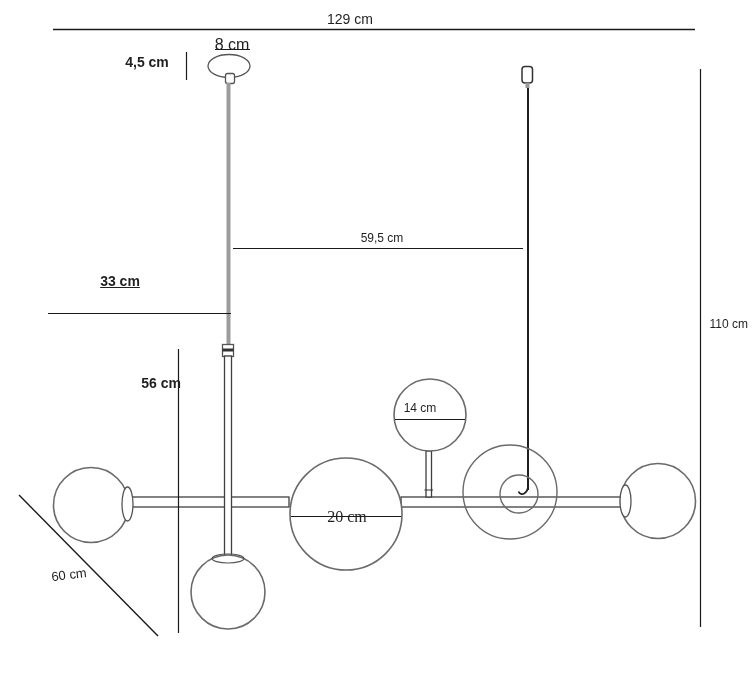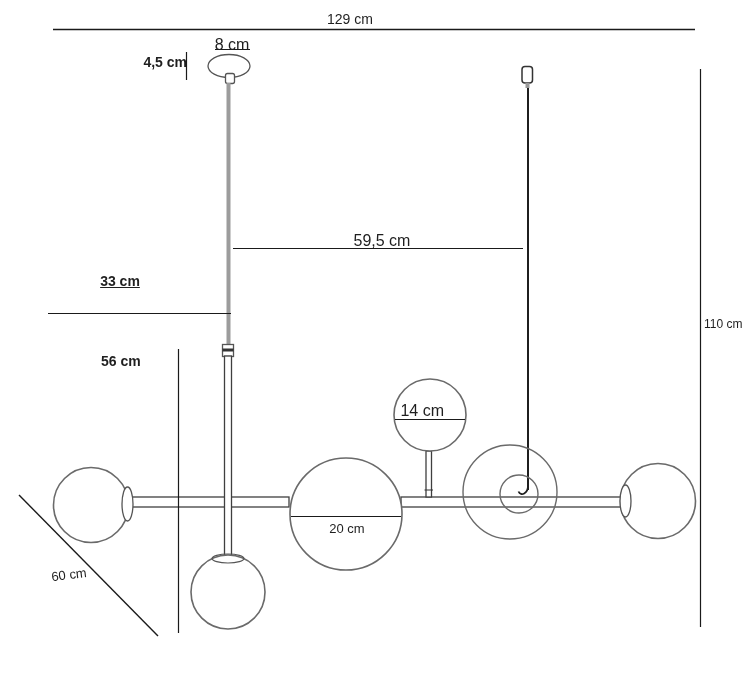--- a/index.html
+++ b/index.html
@@ -15,27 +15,27 @@
     position:relative;width:752px;height:684px;background:var(--bg);
     overflow:hidden;font-family:"Liberation Sans",sans-serif;
   }
   .stage svg{position:absolute;left:0;top:0;}
   .lbl{
     position:absolute;color:#1f1f1f;text-align:center;
     font:12px/1.2 "Liberation Sans",sans-serif;white-space:nowrap;
   }
   .lbl-129{left:300px;top:11px;width:100px;font-size:14px;}
   .lbl-8{left:207px;top:35px;width:50px;font-size:16px;}
-  .lbl-45{left:107px;top:54px;width:80px;text-align:right;font-size:14px;font-weight:700;}
+  .lbl-45{left:107px;top:54px;width:80px;font-size:14px;font-weight:700;}
   .lbl-33{left:80px;top:273px;width:80px;font-size:14px;font-weight:700;text-decoration:underline;}
-  .lbl-595{left:342px;top:231px;width:80px;font-size:16px;}
-  .lbl-110{left:704px;top:317px;width:44px;text-align:left;font-size:12px;}
-  .lbl-56{left:101px;top:353px;width:80px;text-align:left;font-size:14px;font-weight:700;}
-  .lbl-14{left:396px;top:401px;width:48px;font-size:16px;text-align:right;}
-  .lbl-20{left:312px;top:521px;width:70px;font-size:13px;}
+  .lbl-595{left:342px;top:231px;width:80px;font-size:12px;}
+  .lbl-110{left:704px;top:317px;width:44px;text-align:right;font-size:12px;}
+  .lbl-56{left:101px;top:375px;width:80px;text-align:right;font-size:14px;font-weight:700;}
+  .lbl-14{left:396px;top:401px;width:48px;font-size:12px;}
+  .lbl-20{left:312px;top:507px;width:70px;font-size:16px;font-family:Liberation Serif, serif;}
   .lbl-60{left:34px;top:567px;width:70px;font-size:13px;transform:rotate(-7deg);}
   
   .dim{stroke:var(--dim);stroke-width:1.2;fill:none;}
   .dim-thick{stroke:var(--dim);stroke-width:1.4;fill:none;}
   .glass{stroke:var(--outline);stroke-width:1.6;fill:#ffffff;}
   .glass-open{stroke:var(--outline);stroke-width:1.4;fill:none;}
   .fitting{stroke:#555555;stroke-width:1.3;fill:#ffffff;}
   .metal{stroke:var(--metal);stroke-width:1.3;fill:#ffffff;}
 </style>
 </head>

